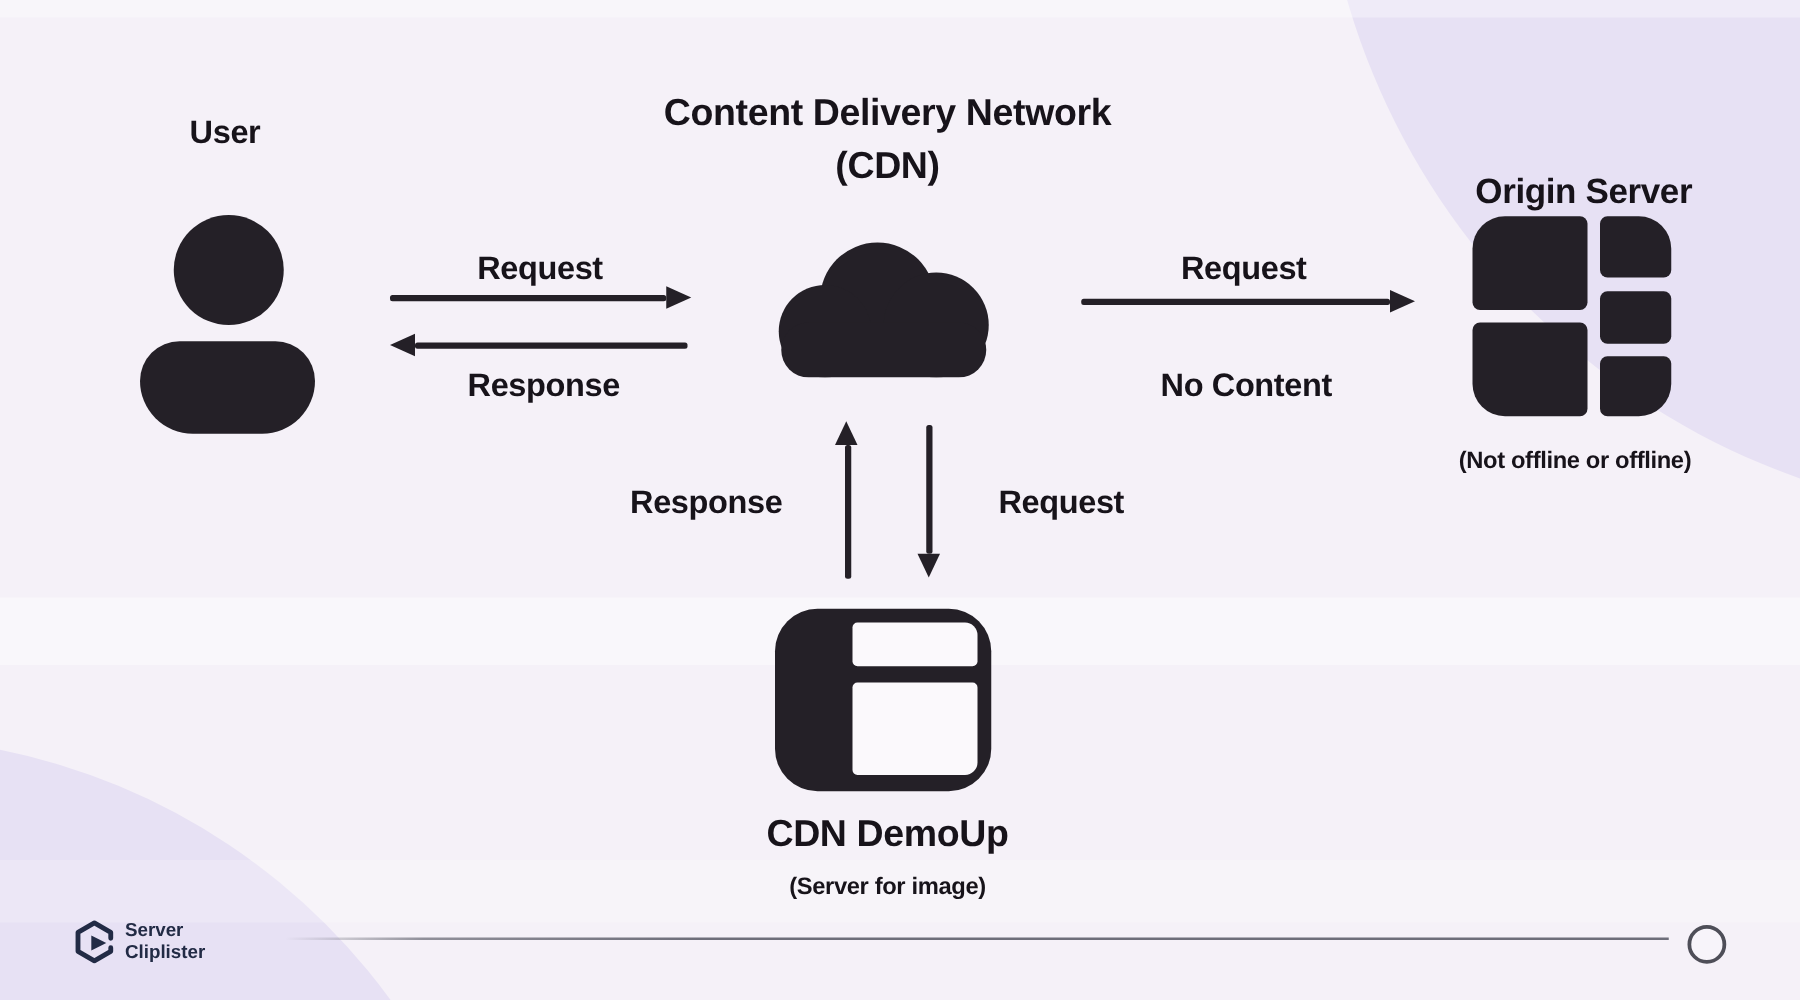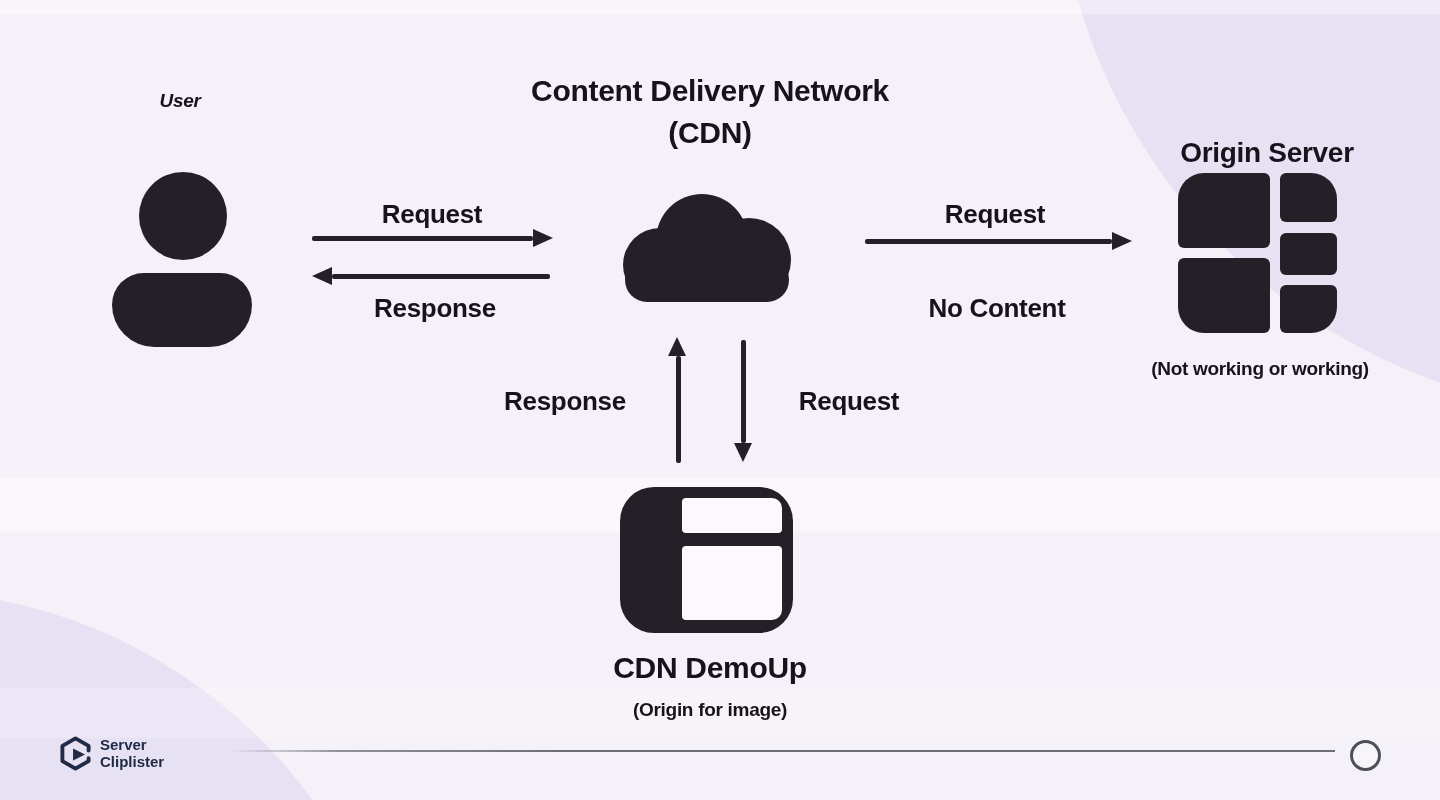--- a/index.html
+++ b/index.html
@@ -15,21 +15,21 @@
   .blob{position:absolute;border-radius:50%;background:var(--blob);}
   .blob-tr{left:1055px;top:-735px;width:1150px;height:1150px;}
   .blob-bl{left:-610px;top:590px;width:1020px;height:1020px;}
   .band{position:absolute;left:0;width:1440px;pointer-events:none;}
   .band1{top:0;height:14px;background:rgba(255,255,255,.35);}
   .band2{top:478px;height:54px;background:rgba(255,255,255,.42);}
   .band3{top:688px;height:50px;background:rgba(255,255,255,.22);}
 
   
   .lbl{position:absolute;text-align:center;font-weight:700;color:var(--text);letter-spacing:-.3px;}
-  .node-title{font-size:19px;font-style:italic;}
+  .node-title{font-size:26px;}
   .cdn-title{left:460px;top:70px;width:500px;font-size:30px;line-height:42px;}
   .edge-lbl{font-size:26px;}
   .note{font-size:19px;}
 
   
   .shaft-h{position:absolute;height:5px;background:var(--ink);border-radius:2px;}
   .shaft-v{position:absolute;width:5px;background:var(--ink);border-radius:2px;}
   .head{position:absolute;width:0;height:0;}
   .head-right{border-top:9.5px solid transparent;border-bottom:9.5px solid transparent;border-left:20px solid var(--ink);}
   .head-left{border-top:9.5px solid transparent;border-bottom:9.5px solid transparent;border-right:20px solid var(--ink);}
@@ -93,28 +93,28 @@
   </svg>
 
   <div class="lbl" style="left:1117px;top:117px;width:300px;font-size:28px;margin-top:20px;">Origin Server</div>
   <div class="abs origin-icon">
     <div class="blk ob1"></div>
     <div class="blk ob2"></div>
     <div class="blk ob3"></div>
     <div class="blk ob4"></div>
     <div class="blk ob5"></div>
   </div>
-  <div class="lbl note" style="left:1110px;top:358px;width:300px;">(Not working or working)</div>
+  <div class="lbl note" style="left:1110px;top:358px;width:300px;">(Not offline or offline)</div>
 
   <div class="abs cache-icon">
     <div class="pane cp1"></div>
     <div class="pane cp2"></div>
   </div>
   <div class="lbl" style="left:560px;top:651px;width:300px;font-size:30px;">CDN DemoUp</div>
-  <div class="lbl note" style="left:560px;top:699px;width:300px;">(Origin for image)</div>
+  <div class="lbl note" style="left:560px;top:699px;width:300px;">(Server for image)</div>
 
   <div class="lbl edge-lbl" style="left:332px;top:199px;width:200px;">Request</div>
   <div>
     <div class="shaft-h" style="left:312px;top:236px;width:221px;"></div>
     <div class="head head-right" style="left:533px;top:229px;"></div>
   </div>
   <div>
     <div class="head head-left" style="left:312px;top:266.5px;"></div>
     <div class="shaft-h" style="left:332px;top:274px;width:218px;"></div>
   </div>

